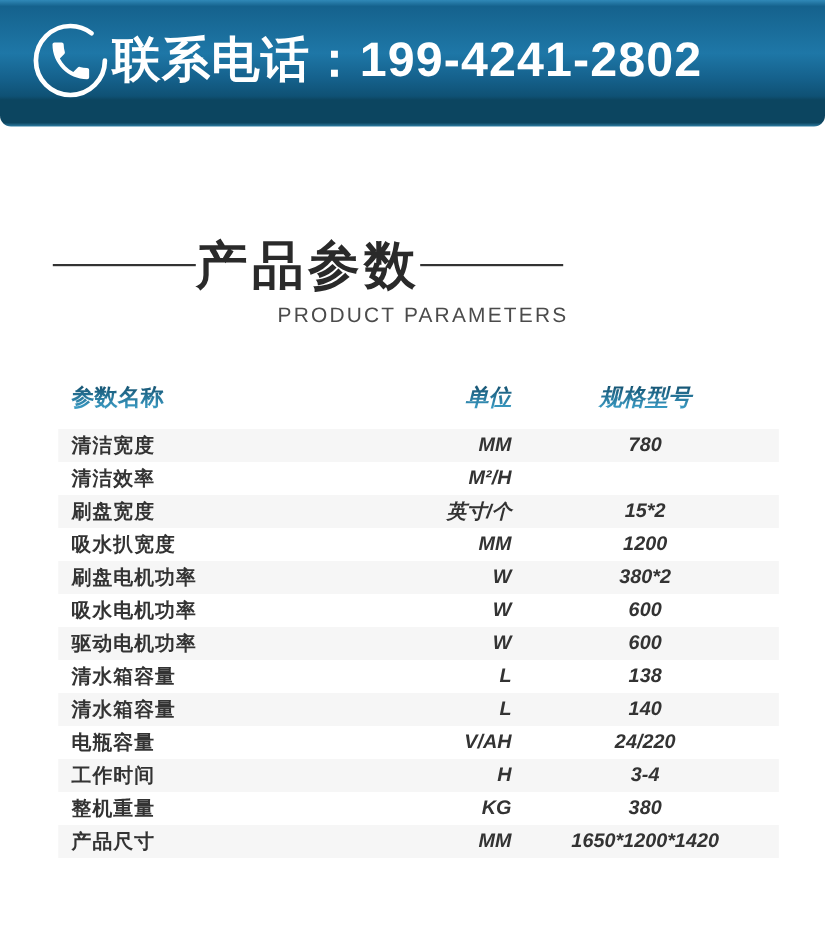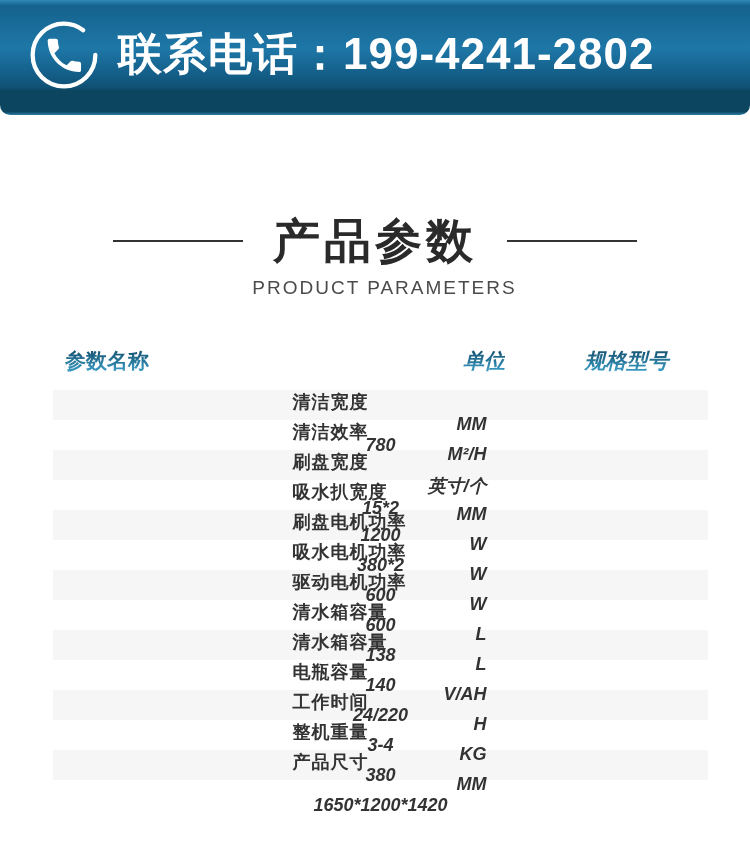--- a/index.html
+++ b/index.html
@@ -30,32 +30,30 @@
     align-items: center;
     padding-left: 26px;
     padding-bottom: 14px;
   }
   .phone-badge { width: 76px; height: 76px; flex: 0 0 auto; margin-top: 8px; }
   .banner-text {
     color: #ffffff;
     font-weight: bold;
     font-size: 44px;
     letter-spacing: 1px;
-    margin-left: 16px;
     margin-top: 8px;
     white-space: nowrap;
   }
 
   
   .title-section { margin-top: 100px; text-align: center; }
   .title-row {
     display: flex;
     align-items: center;
-    justify-content: center;
-    gap: 30px;
+    padding-left: 48px;
   }
   .title-divider {
     width: 130px;
     height: 2px;
     background: #333333;
     flex: 0 0 auto;
   }
   .title-zh {
     font-size: 47px;
     font-weight: bold;
@@ -77,41 +75,39 @@
   .param-table {
     width: 655px;
     margin-left: 53px;
     margin-top: 46px;
   }
   .thead {
     display: flex;
     align-items: center;
     height: 32px;
     margin-bottom: 13px;
-    gap: 40px;
   }
   .th {
     font-size: 21px;
     font-weight: bold;
     background: linear-gradient(180deg, #14506e 10%, #3ea3cd 95%);
     -webkit-background-clip: text;
     background-clip: text;
     -webkit-text-fill-color: transparent;
     color: #1b6f9b;
   }
   .col1 { width: 200px; text-align: left; padding-left: 12px; }
   .col2 { width: 212px; text-align: right; font-style: italic; }
   .col3 { flex: 1; text-align: center; font-style: italic; }
   .tr {
     display: flex;
     align-items: center;
     height: 30px;
     font-size: 18px;
     color: #333333;
-    flex-direction: column;
   }
   .tr:nth-child(odd) { background: #f6f6f6; }
   .td.col1 { font-weight: 600; letter-spacing: 1px; }
   .td.col2, .td.col3 { font-weight: 600; }
 </style>
 </head>
 <body>
 
 <div class="banner">
   <svg class="phone-badge" viewBox="0 0 80 80" aria-hidden="true">

